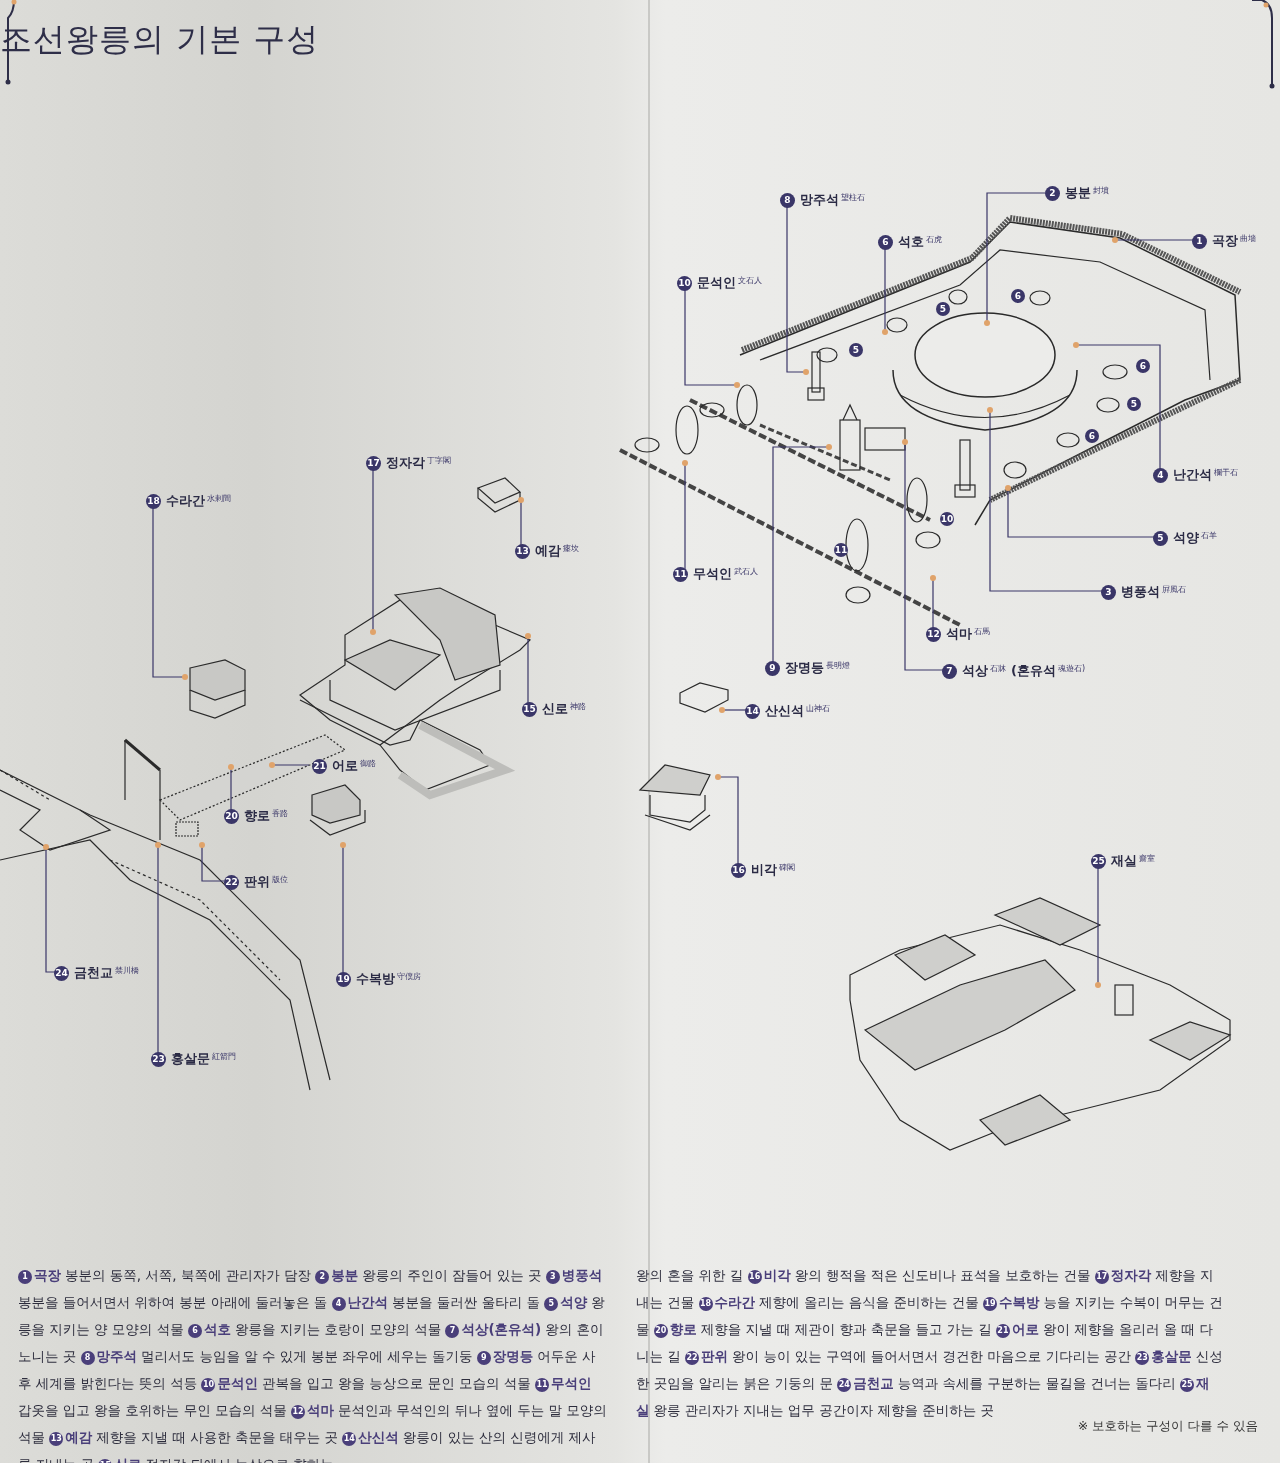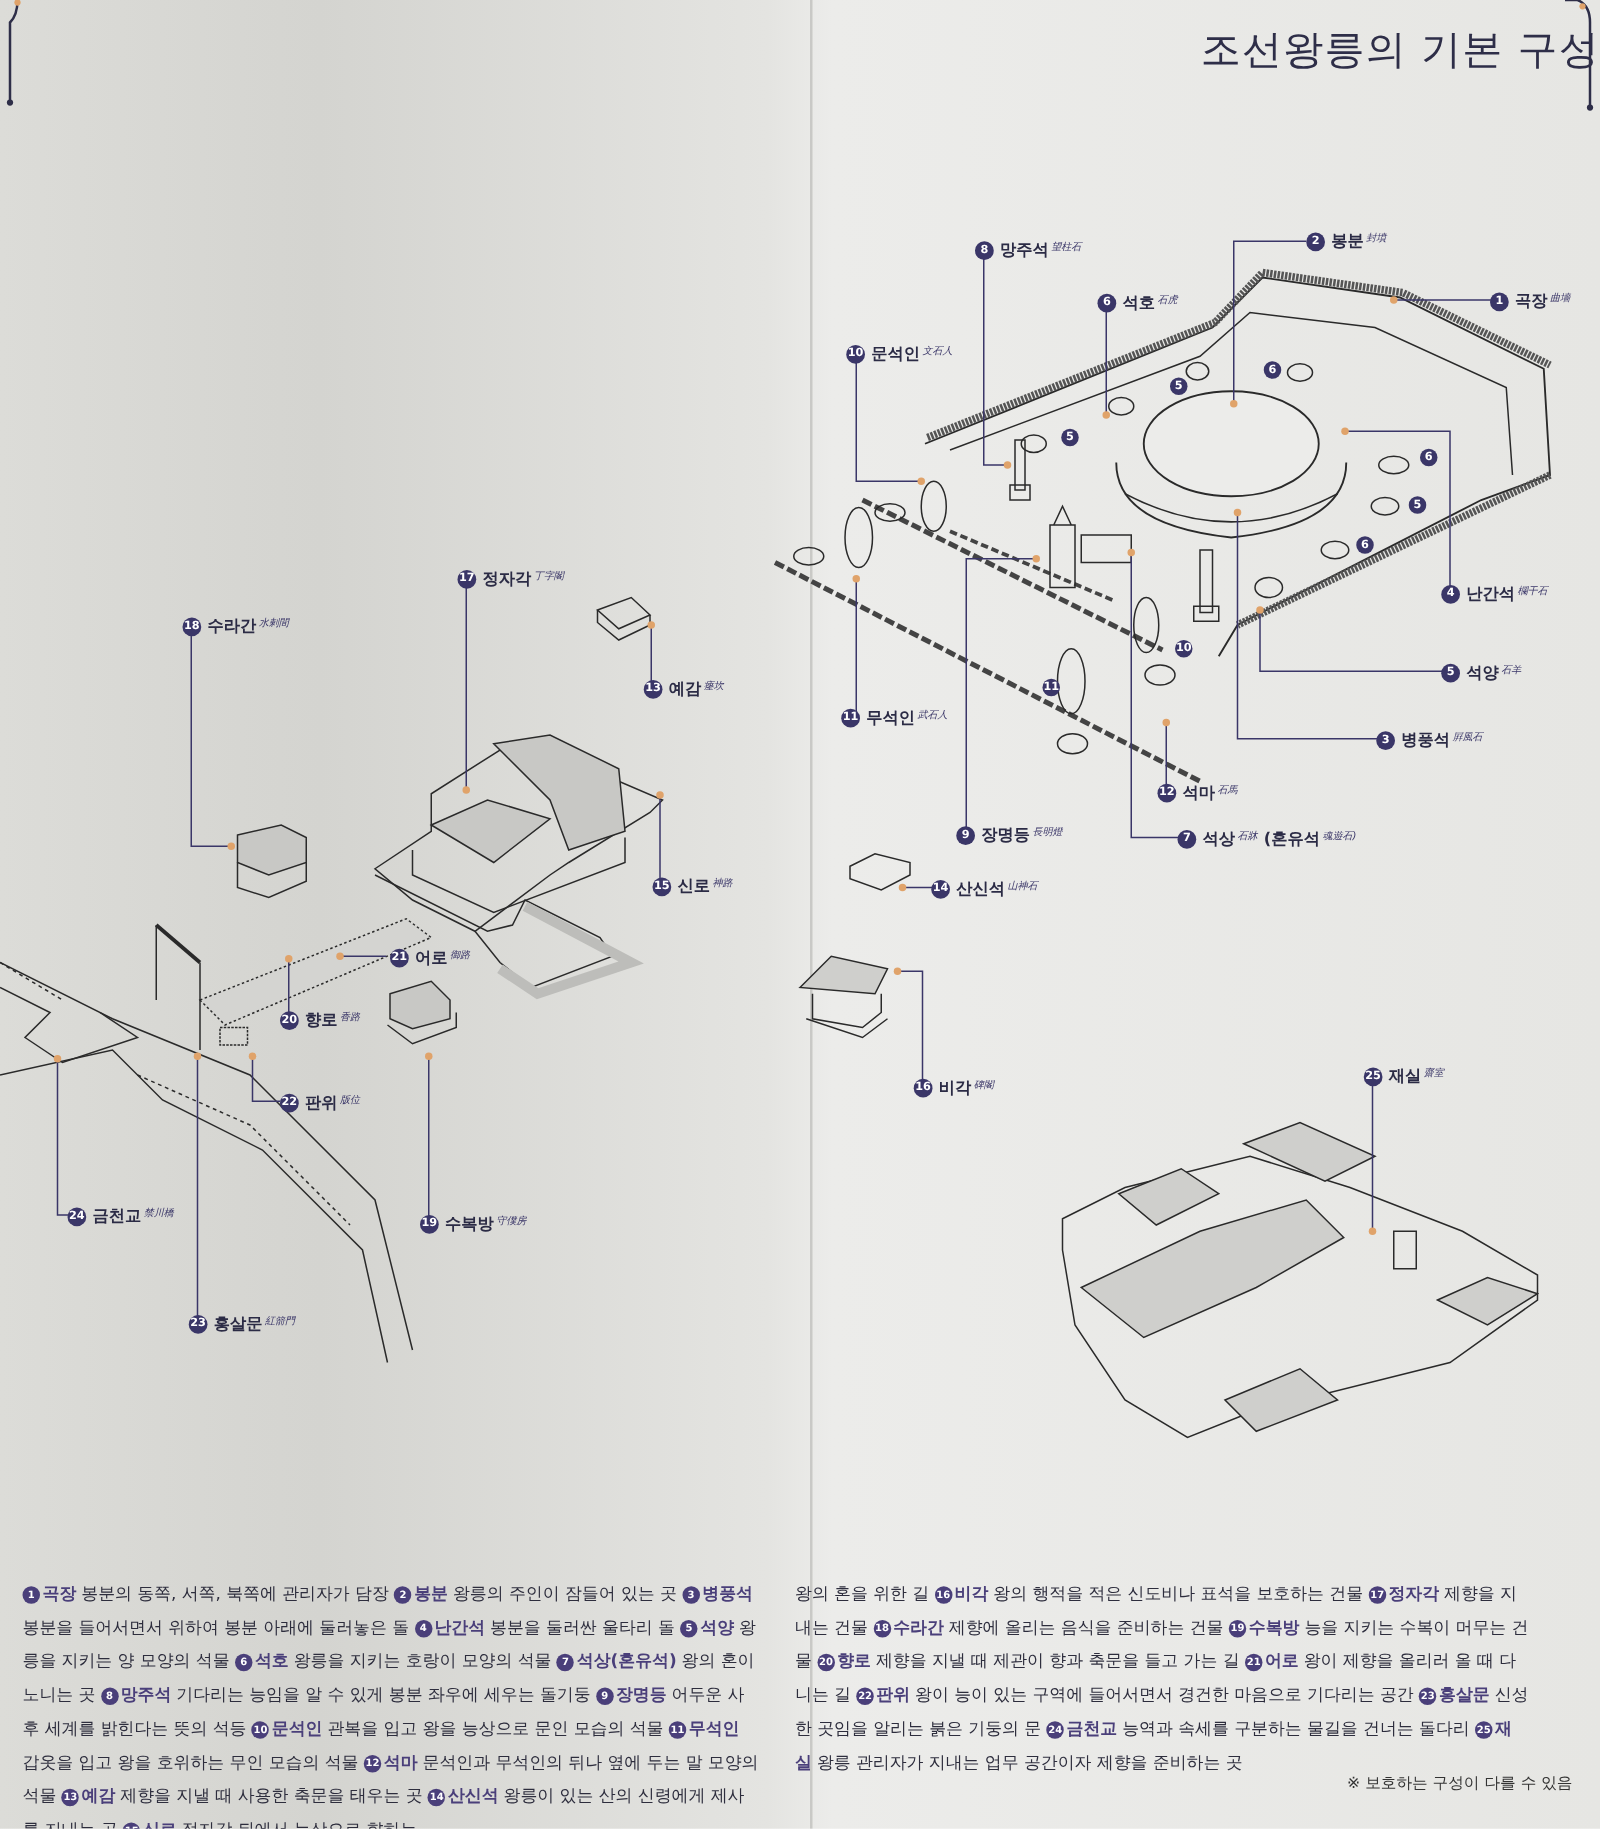--- a/index.html
+++ b/index.html
@@ -7,33 +7,33 @@
   body {
     background: linear-gradient(90deg, #dcdcd8 0%, #d4d4d0 20%, #e4e4e1 48%, #ececea 52%, #e6e6e3 100%);
     font-family: "DejaVu Sans", "Liberation Sans", sans-serif;
     color: #2a2a3a;
     position: relative;
   }
   .fold { position: absolute; left: 648px; top: 0; width: 2px; height: 1463px; background: #c9c9c6; }
   .frame-l, .frame-r { position: absolute; top: 0; width: 24px; height: 90px; }
   .frame-l { left: 4px; } .frame-r { right: 4px; }
   .title {
-    position: absolute; top: 18px; left: 0; width: 1280px; text-align: right;
+    position: absolute; top: 18px; left: 0; width: 1280px; text-align: left;
     font-size: 32px; letter-spacing: 1px; color: #2e2e48; font-weight: normal;
   }
   .diagram { position: absolute; left: 0; top: 0; width: 1280px; height: 1240px; }
   .label { position: absolute; display: flex; align-items: center; gap: 5px; white-space: nowrap; }
   .badge {
     display: inline-flex; align-items: center; justify-content: center;
     width: 15px; height: 15px; border-radius: 50%;
     background: #3a3668; color: #fff; font-size: 9px; font-weight: bold;
   }
   .badge.mini { width: 14px; height: 14px; font-size: 9px; }
   .ko { font-size: 13px; font-weight: bold; color: #2b2b45; }
-  .hj { font-size: 8px; color: #3a3668; margin-left: -3px; align-self: flex-start; margin-top: 1px; font-style: italic; }
+  .hj { font-size: 8px; color: #3a3668; margin-left: -3px; align-self: flex-start; margin-top: 1px; }
   .legend {
     position: absolute; top: 1262px; font-size: 13.5px; line-height: 27px; color: #2d2d3d;
   }
   .legend.left { left: 18px; width: 590px; }
   .legend.right { left: 636px; width: 590px; }
   .legend .n {
     display: inline-flex; align-items: center; justify-content: center;
     width: 14px; height: 14px; border-radius: 50%; background: #4a3f7a; color: #fff;
     font-size: 8px; font-weight: bold; vertical-align: 1px; margin-right: 2px;
   }
@@ -350,21 +350,21 @@
 <span class="badge mini" style="position:absolute;left:834px;top:543px">11</span>
 
 <div class="legend left">
   <span><span class="n">1</span><span class="t">곡장</span><span>봉분의 동쪽, 서쪽, 북쪽에 관리자가 담장</span> </span>
   <span><span class="n">2</span><span class="t">봉분</span><span>왕릉의 주인이 잠들어 있는 곳</span> </span>
   <span><span class="n">3</span><span class="t">병풍석</span><span>봉분을 들어서면서 위하여 봉분 아래에 둘러놓은 돌</span> </span>
   <span><span class="n">4</span><span class="t">난간석</span><span>봉분을 둘러싼 울타리 돌</span> </span>
   <span><span class="n">5</span><span class="t">석양</span><span>왕릉을 지키는 양 모양의 석물</span> </span>
   <span><span class="n">6</span><span class="t">석호</span><span>왕릉을 지키는 호랑이 모양의 석물</span> </span>
   <span><span class="n">7</span><span class="t">석상(혼유석)</span><span>왕의 혼이 노니는 곳</span> </span>
-  <span><span class="n">8</span><span class="t">망주석</span><span>기다리는 능임을 알 수 있게 봉분 좌우에 세우는 돌기둥</span> </span>
+  <span><span class="n">8</span><span class="t">망주석</span><span>멀리서도 능임을 알 수 있게 봉분 좌우에 세우는 돌기둥</span> </span>
   <span><span class="n">9</span><span class="t">장명등</span><span>어두운 사후 세계를 밝힌다는 뜻의 석등</span> </span>
   <span><span class="n">10</span><span class="t">문석인</span><span>관복을 입고 왕을 능상으로 문인 모습의 석물</span> </span>
   <span><span class="n">11</span><span class="t">무석인</span><span>갑옷을 입고 왕을 호위하는 무인 모습의 석물</span> </span>
   <span><span class="n">12</span><span class="t">석마</span><span>문석인과 무석인의 뒤나 옆에 두는 말 모양의 석물</span> </span>
   <span><span class="n">13</span><span class="t">예감</span><span>제향을 지낼 때 사용한 축문을 태우는 곳</span> </span>
   <span><span class="n">14</span><span class="t">산신석</span><span>왕릉이 있는 산의 신령에게 제사를 지내는 곳</span> </span>
   <span><span class="n">15</span><span class="t">신로</span><span>정자각 뒤에서 능상으로 향하는</span> </span>
 </div>
 
 <div class="legend right">

